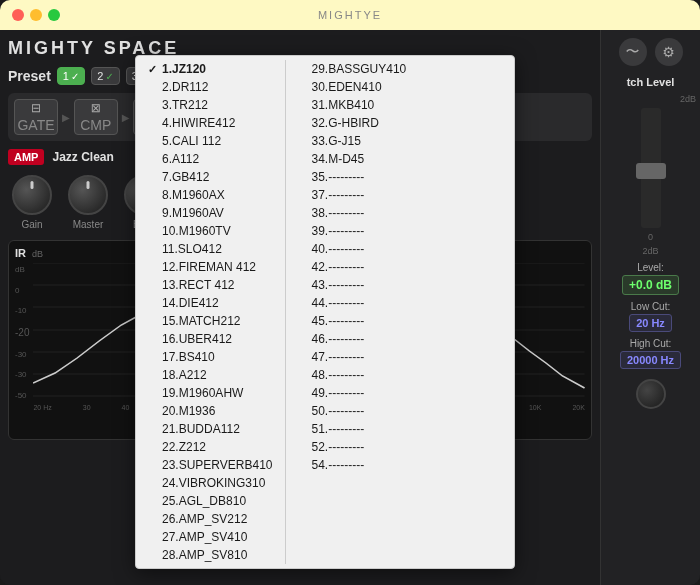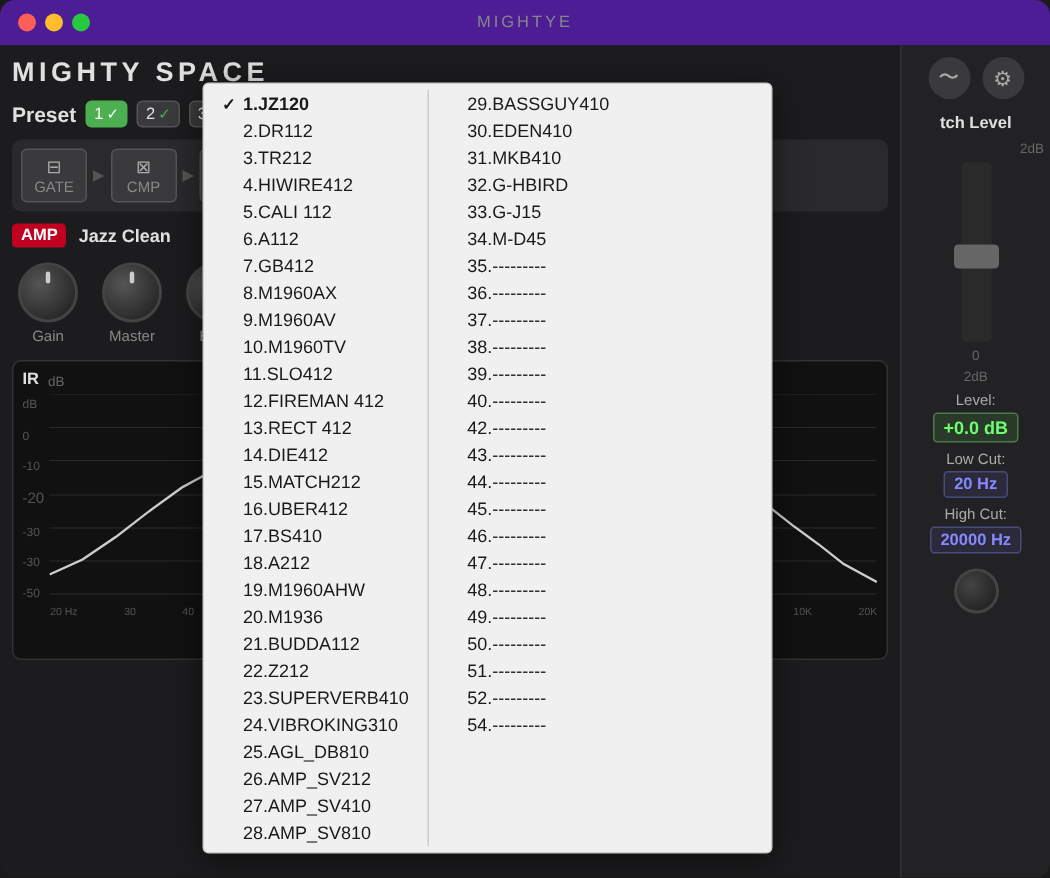--- a/index.html
+++ b/index.html
@@ -16,21 +16,21 @@
       width: 700px;
       height: 585px;
       background: #1c1c1e;
       border-radius: 10px;
       overflow: hidden;
       position: relative;
     }
 
     
     .title-bar {
-      background: #4c1d95;
+      background: #fef9c3;
       height: 30px;
       display: flex;
       align-items: center;
       padding: 0 12px;
       position: relative;
     }
     .traffic-lights {
       display: flex;
       gap: 6px;
     }
@@ -130,21 +130,21 @@
     }
     .chain-block.active-amp {
       border-color: #e05;
       background: #3a1020;
     }
     .chain-block-icon {
       font-size: 12px;
       color: #aaa;
     }
     .chain-block-label {
-      font-size: 10px;
+      font-size: 14px;
       color: #888;
       margin-top: 2px;
     }
     .chain-block.active-amp .chain-block-label {
       color: #e05;
     }
     .chain-arrow {
       color: #555;
       font-size: 10px;
     }
@@ -715,24 +715,20 @@
         <div class="dropdown-item">
           <span class="check-mark"> </span>
           <span>34.M-D45</span>
         </div>
         <div class="dropdown-item">
           <span class="check-mark"> </span>
           <span>35.---------</span>
         </div>
         <div class="dropdown-item">
           <span class="check-mark"> </span>
-          <span>36.---------</span>
-        </div>
-        <div class="dropdown-item">
-          <span class="check-mark"> </span>
           <span>37.---------</span>
         </div>
         <div class="dropdown-item">
           <span class="check-mark"> </span>
           <span>38.---------</span>
         </div>
         <div class="dropdown-item">
           <span class="check-mark"> </span>
           <span>39.---------</span>
         </div>

